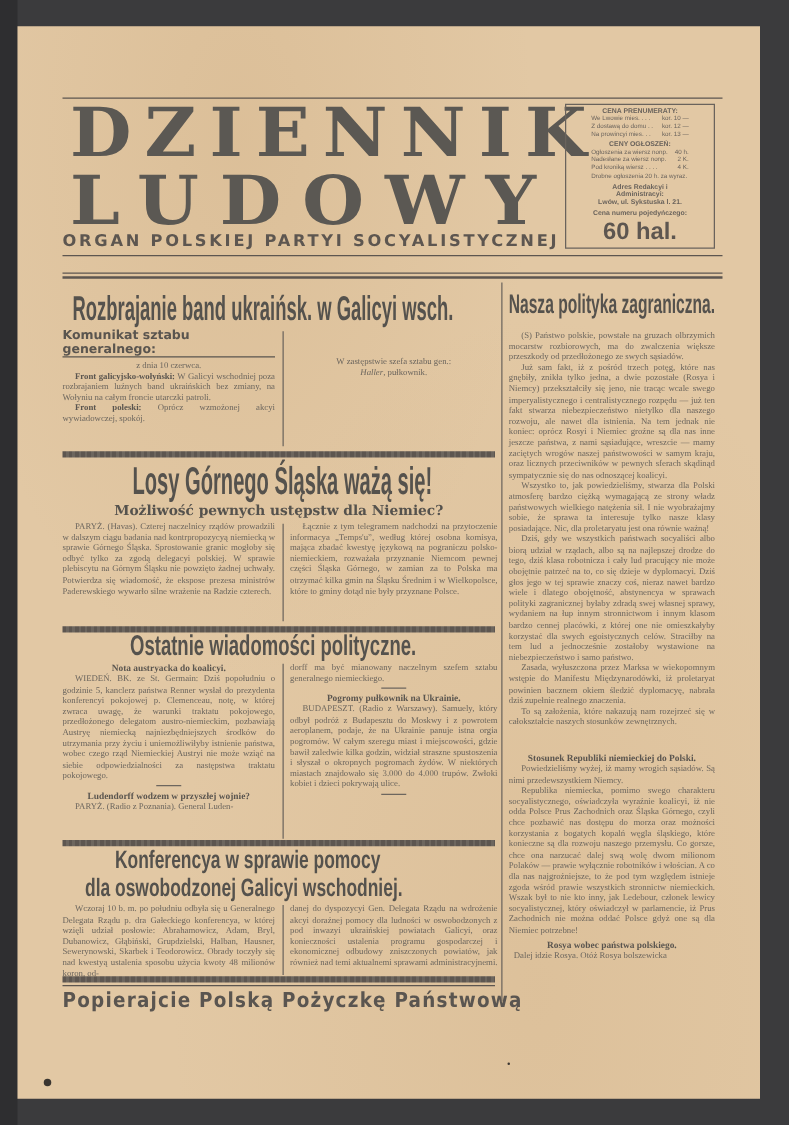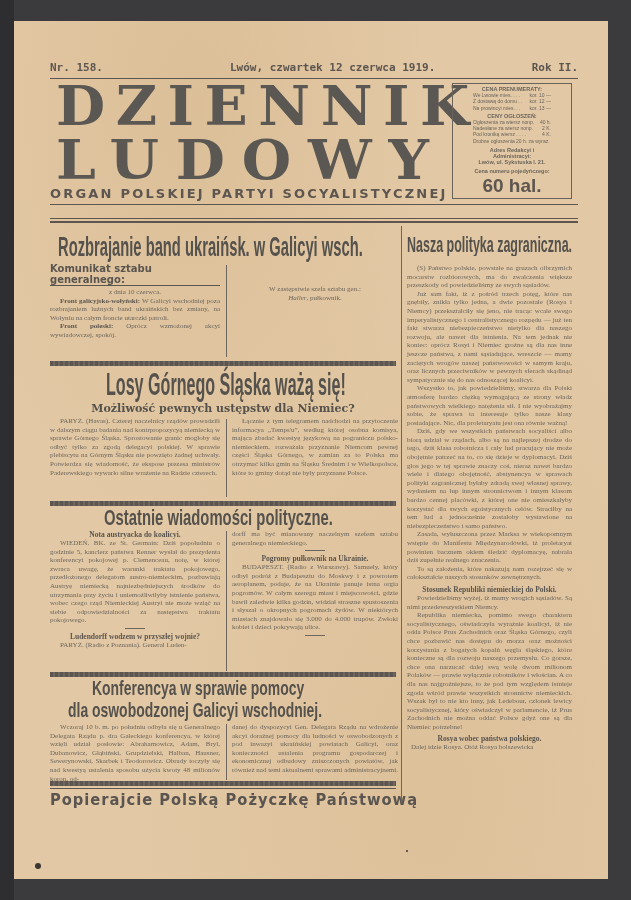--- a/index.html
+++ b/index.html
@@ -35,25 +35,20 @@
   .dash { width:20px; height:1px; background:#6d665e; margin:3px auto; }
   .spot { position:absolute; border-radius:50%; background:#3a3530; }
 </style>
 </head>
 <body>
 
 <div class="left-strip"></div>
 
 <div class="page">
 
-  <div class="abs masthead-top">
-    <span class="nr">Nr. 158.</span>
-    <span class="date">Lwów, czwartek 12 czerwca 1919.</span>
-    <span class="rok">Rok II.</span>
-  </div>
   <div class="rule" style="left:36px; top:57px; width:528px; height:1px;"></div>
 
   <div class="abs title1">DZIENNIK</div>
   <div class="abs title2">LUDOWY</div>
 
   <div class="abs price-box">
     <div class="h">CENA PRENUMERATY:</div>
     <div class="row">
         <span>We Lwowie mies. . . .</span>
         <span>kor. 10 —</span>
@@ -140,27 +135,27 @@
   <div class="col-divider" style="left:212px; top:703px; height:56px;"></div>
   <div class="abs body-text" style="left:218px; top:702px; width:166px;">danej do dyspozycyi Gen. Delegata Rządu na wdrożenie akcyi doraźnej pomocy dla ludności w oswobodzonych z pod inwazyi ukraińskiej powiatach Galicyi, oraz konieczności ustalenia programu gospodarczej i ekonomicznej odbudowy zniszczonych powiatów, jak również nad temi aktualnemi sprawami administracyjnemi.</div>
   <div class="thick-rule" style="left:36px; top:760px; width:346px;"></div>
   <div class="rule" style="left:36px; top:767px; width:346px; height:1px;"></div>
 
   <div class="abs headline" style="left:36px; top:769px; font-size:15px; letter-spacing:1px; color:#5a5550; transform:scaleX(0.98) scaleY(1.1); font-family:'DejaVu Sans',sans-serif;">Popierajcie Polską Pożyczkę Państwową</div>
 
   <div class="col-divider" style="left:387px; top:205px; height:575px;"></div>
   <div class="abs headline" style="left:393px; top:212px; font-size:16px; transform:scaleX(0.78) scaleY(1.35);">Nasza polityka zagraniczna.</div>
   <div class="abs" style="left:393px; top:243px; width:165px;">
-    <div class="body-text" style="text-indent:10px;">(S) Państwo polskie, powstałe na gruzach olbrzymich mocarstw rozbiorowych, ma do zwalczenia większe przeszkody od powiedzieliśmy ze swych sąsiadów.</div>
+    <div class="body-text" style="text-indent:10px;">(S) Państwo polskie, powstałe na gruzach olbrzymich mocarstw rozbiorowych, ma do zwalczenia większe przeszkody od przedłożonego ze swych sąsiadów.</div>
     <div class="body-text" style="text-indent:10px;">Już sam fakt, iż z pośród trzech potęg, które nas gnębiły, znikła tylko jedna, a dwie pozostałe (Rosya i Niemcy) przekształciły się jeno, nie tracąc wcale swego imperyalistycznego i centralistycznego rozpędu — już ten fakt stwarza niebezpieczeństwo nietylko dla naszego rozwoju, ale nawet dla istnienia. Na tem jednak nie koniec: oprócz Rosyi i Niemiec groźne są dla nas inne jeszcze państwa, z nami sąsiadujące, wreszcie — mamy zaciętych wrogów naszej państwowości w samym kraju, oraz licznych przeciwników w pewnych sferach skądinąd sympatycznie się do nas odnoszącej koalicyi.</div>
     <div class="body-text" style="text-indent:10px;">Wszystko to, jak powiedzieliśmy, stwarza dla Polski atmosferę bardzo ciężką wymagającą ze strony władz państwowych wielkiego natężenia sił. I nie wyobrażajmy sobie, że sprawa ta interesuje tylko nasze klasy posiadające. Nic, dla proletaryatu jest ona równie ważną!</div>
     <div class="body-text" style="text-indent:10px;">Dziś, gdy we wszystkich państwach socyaliści albo biorą udział w rządach, albo są na najlepszej drodze do tego, dziś klasa robotnicza i cały lud pracujący nie może obojętnie patrzeć na to, co się dzieje w dyplomacyi. Dziś głos jego w tej sprawie znaczy coś, nieraz nawet bardzo wiele i dlatego obojętność, abstynencya w sprawach polityki zagranicznej byłaby zdradą swej własnej sprawy, wydaniem na łup innym stronnictwom i innym klasom bardzo cennej placówki, z której one nie omieszkałyby korzystać dla swych egoistycznych celów. Straciłby na tem lud a jednocześnie zostałoby wystawione na niebezpieczeństwo i samo państwo.</div>
     <div class="body-text" style="text-indent:10px;">Zasada, wyłuszczona przez Marksa w wiekopomnym wstępie do Manifestu Międzynarodówki, iż proletaryat powinien bacznem okiem śledzić dyplomacyę, nabrała dziś zupełnie realnego znaczenia.</div>
     <div class="body-text" style="text-indent:10px;">To są założenia, które nakazują nam rozejrzeć się w całokształcie naszych stosunków zewnętrznych.</div>
-    <div class="sub" style="margin-top:3px;font-family:Liberation Serif, serif;">Stosunek Republiki niemieckiej do Polski.</div>
+    <div class="sub" style="margin-top:20px;font-family:Liberation Serif, serif;">Stosunek Republiki niemieckiej do Polski.</div>
     <div class="body-text" style="text-indent:10px;">Powiedzieliśmy wyżej, iż mamy wrogich sąsiadów. Są nimi przedewszystkiem Niemcy.</div>
     <div class="body-text" style="text-indent:10px;">Republika niemiecka, pomimo swego charakteru socyalistycznego, oświadczyła wyraźnie koalicyi, iż nie odda Polsce Prus Zachodnich oraz Śląska Górnego, czyli chce pozbawić nas dostępu do morza oraz możności korzystania z bogatych kopalń węgla śląskiego, które konieczne są dla rozwoju naszego przemysłu. Co gorsze, chce ona narzucać dalej swą wolę dwom milionom Polaków — prawie wyłącznie robotników i włościan. A co dla nas najgroźniejsze, to że pod tym względem istnieje zgoda wśród prawie wszystkich stronnictw niemieckich. Wszak był to nie kto inny, jak Ledebour, członek lewicy socyalistycznej, który oświadczył w parlamencie, iż Prus Zachodnich nie można oddać Polsce gdyż one są dla Niemiec potrzebne!</div>
     <div class="sub" style="margin-top:3px;">Rosya wobec państwa polskiego.</div>
     <div class="body-text" style="text-indent:4px;">Dalej idzie Rosya. Otóż Rosya bolszewicka</div>
   </div>
 
   <div class="spot" style="left:21px; top:842px; width:6px; height:6px;"></div>
   <div class="spot" style="left:392px; top:829px; width:2px; height:2px;"></div>
 </div>
 

